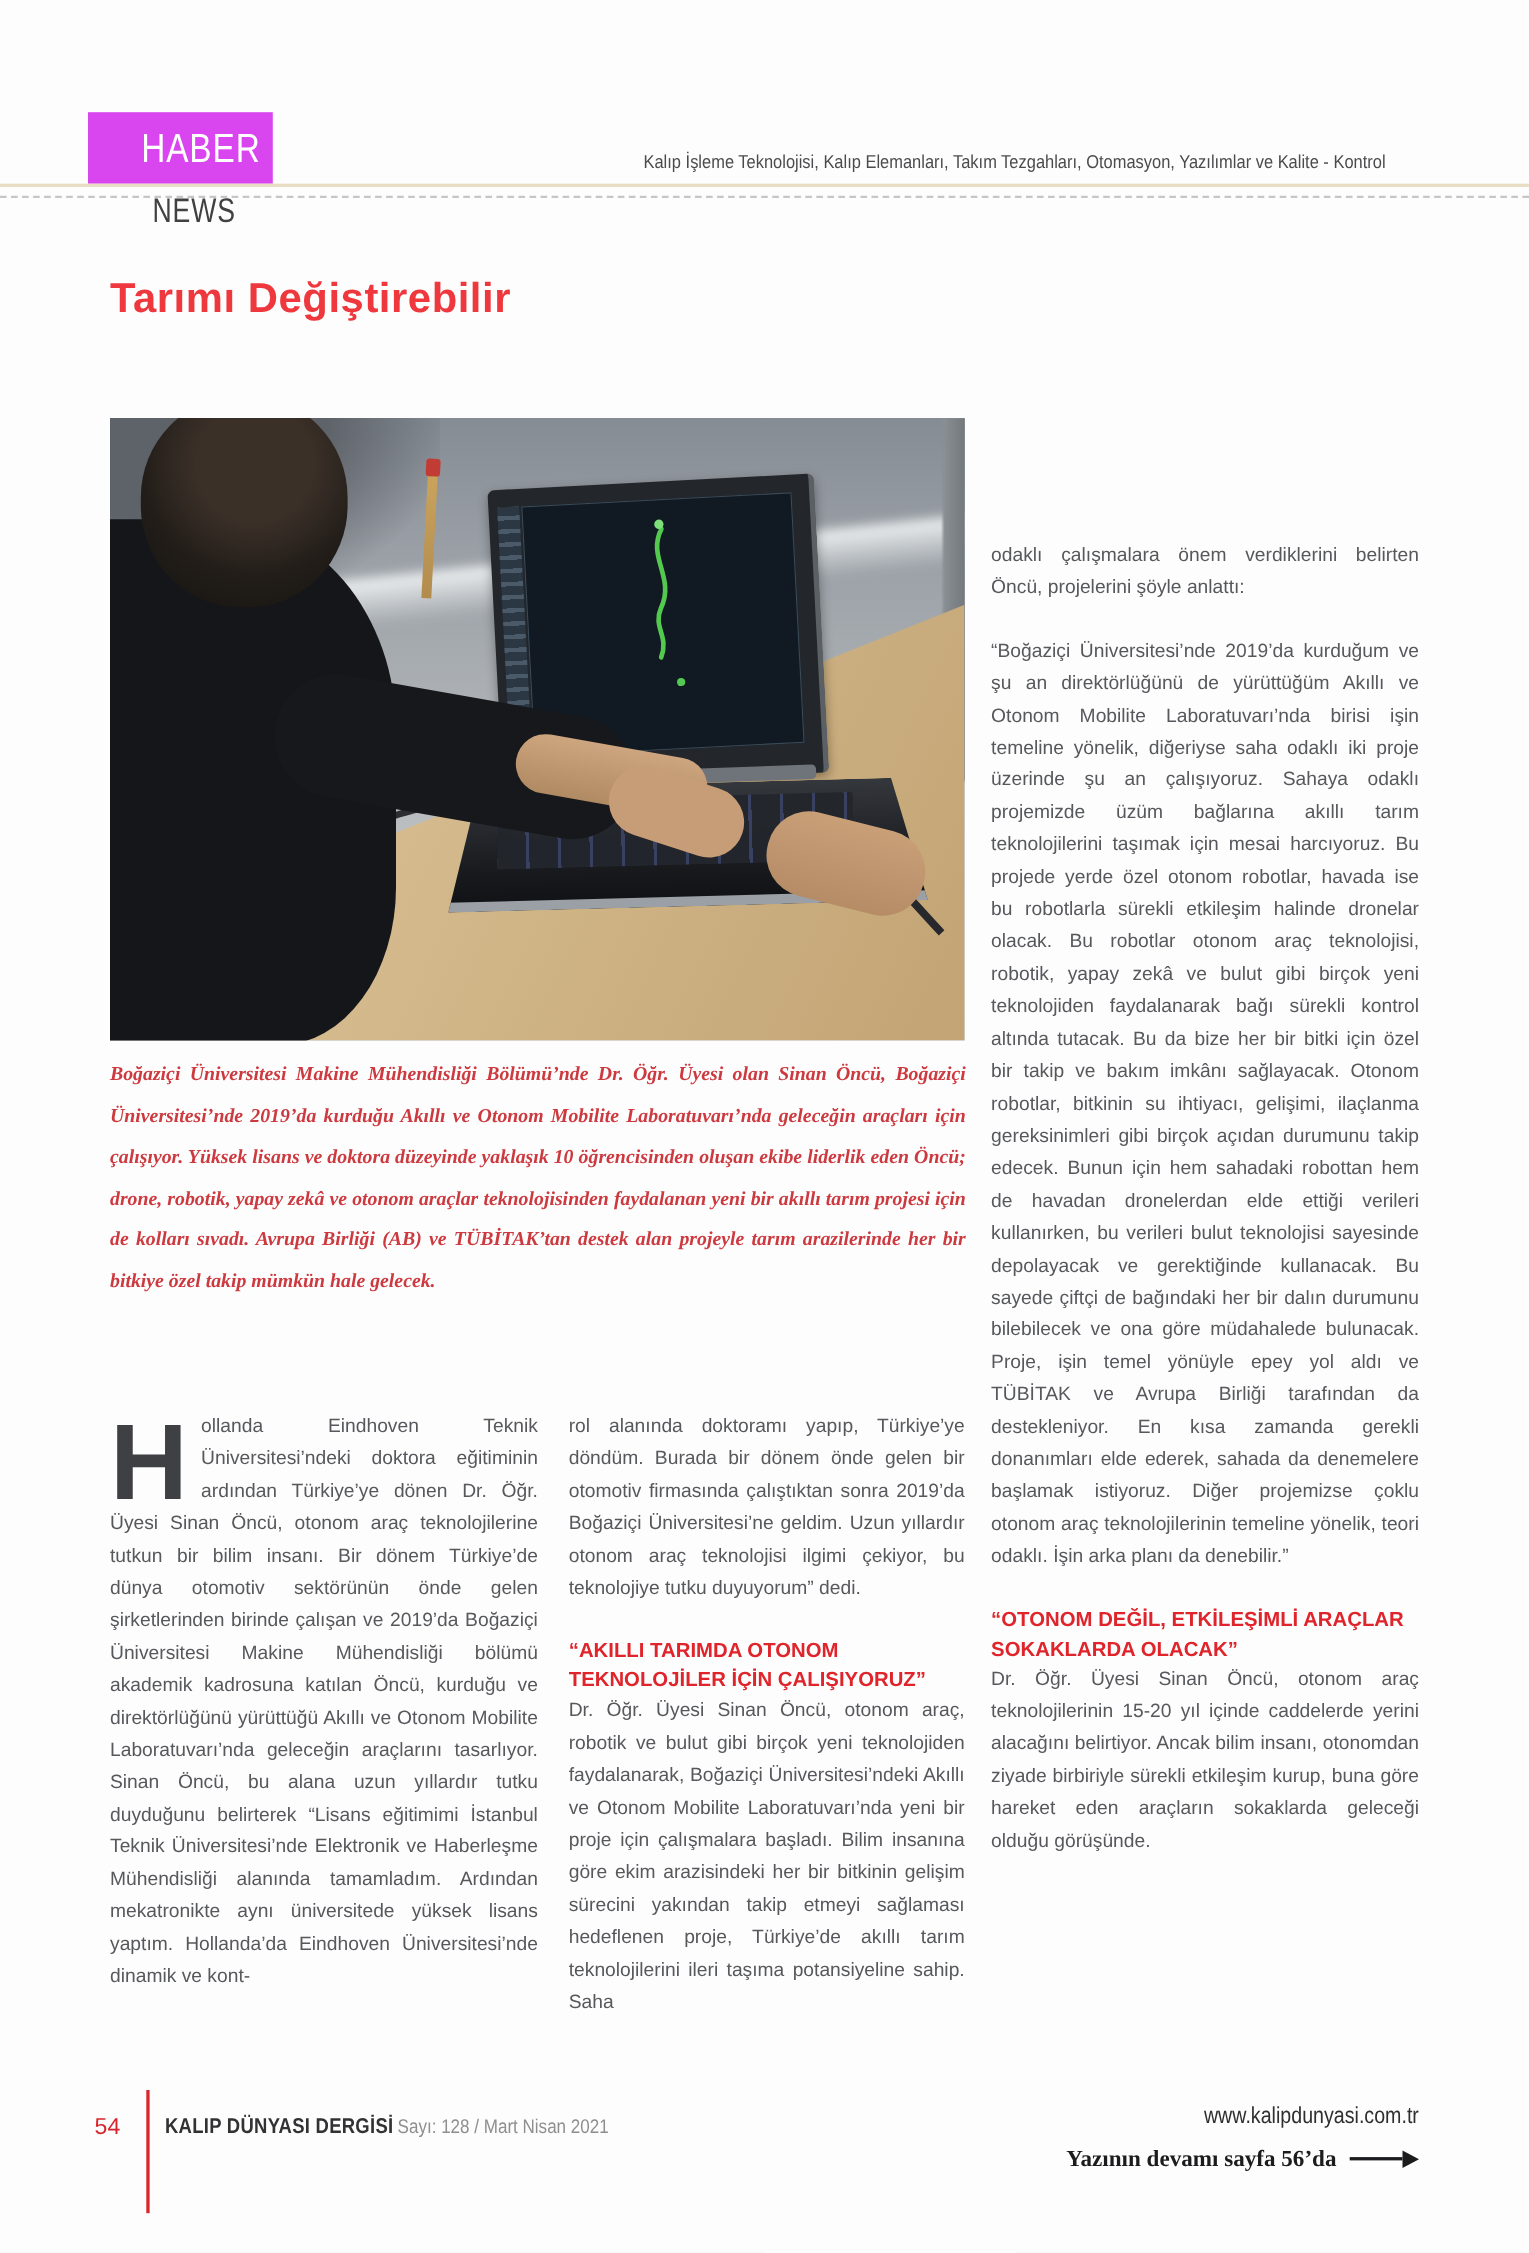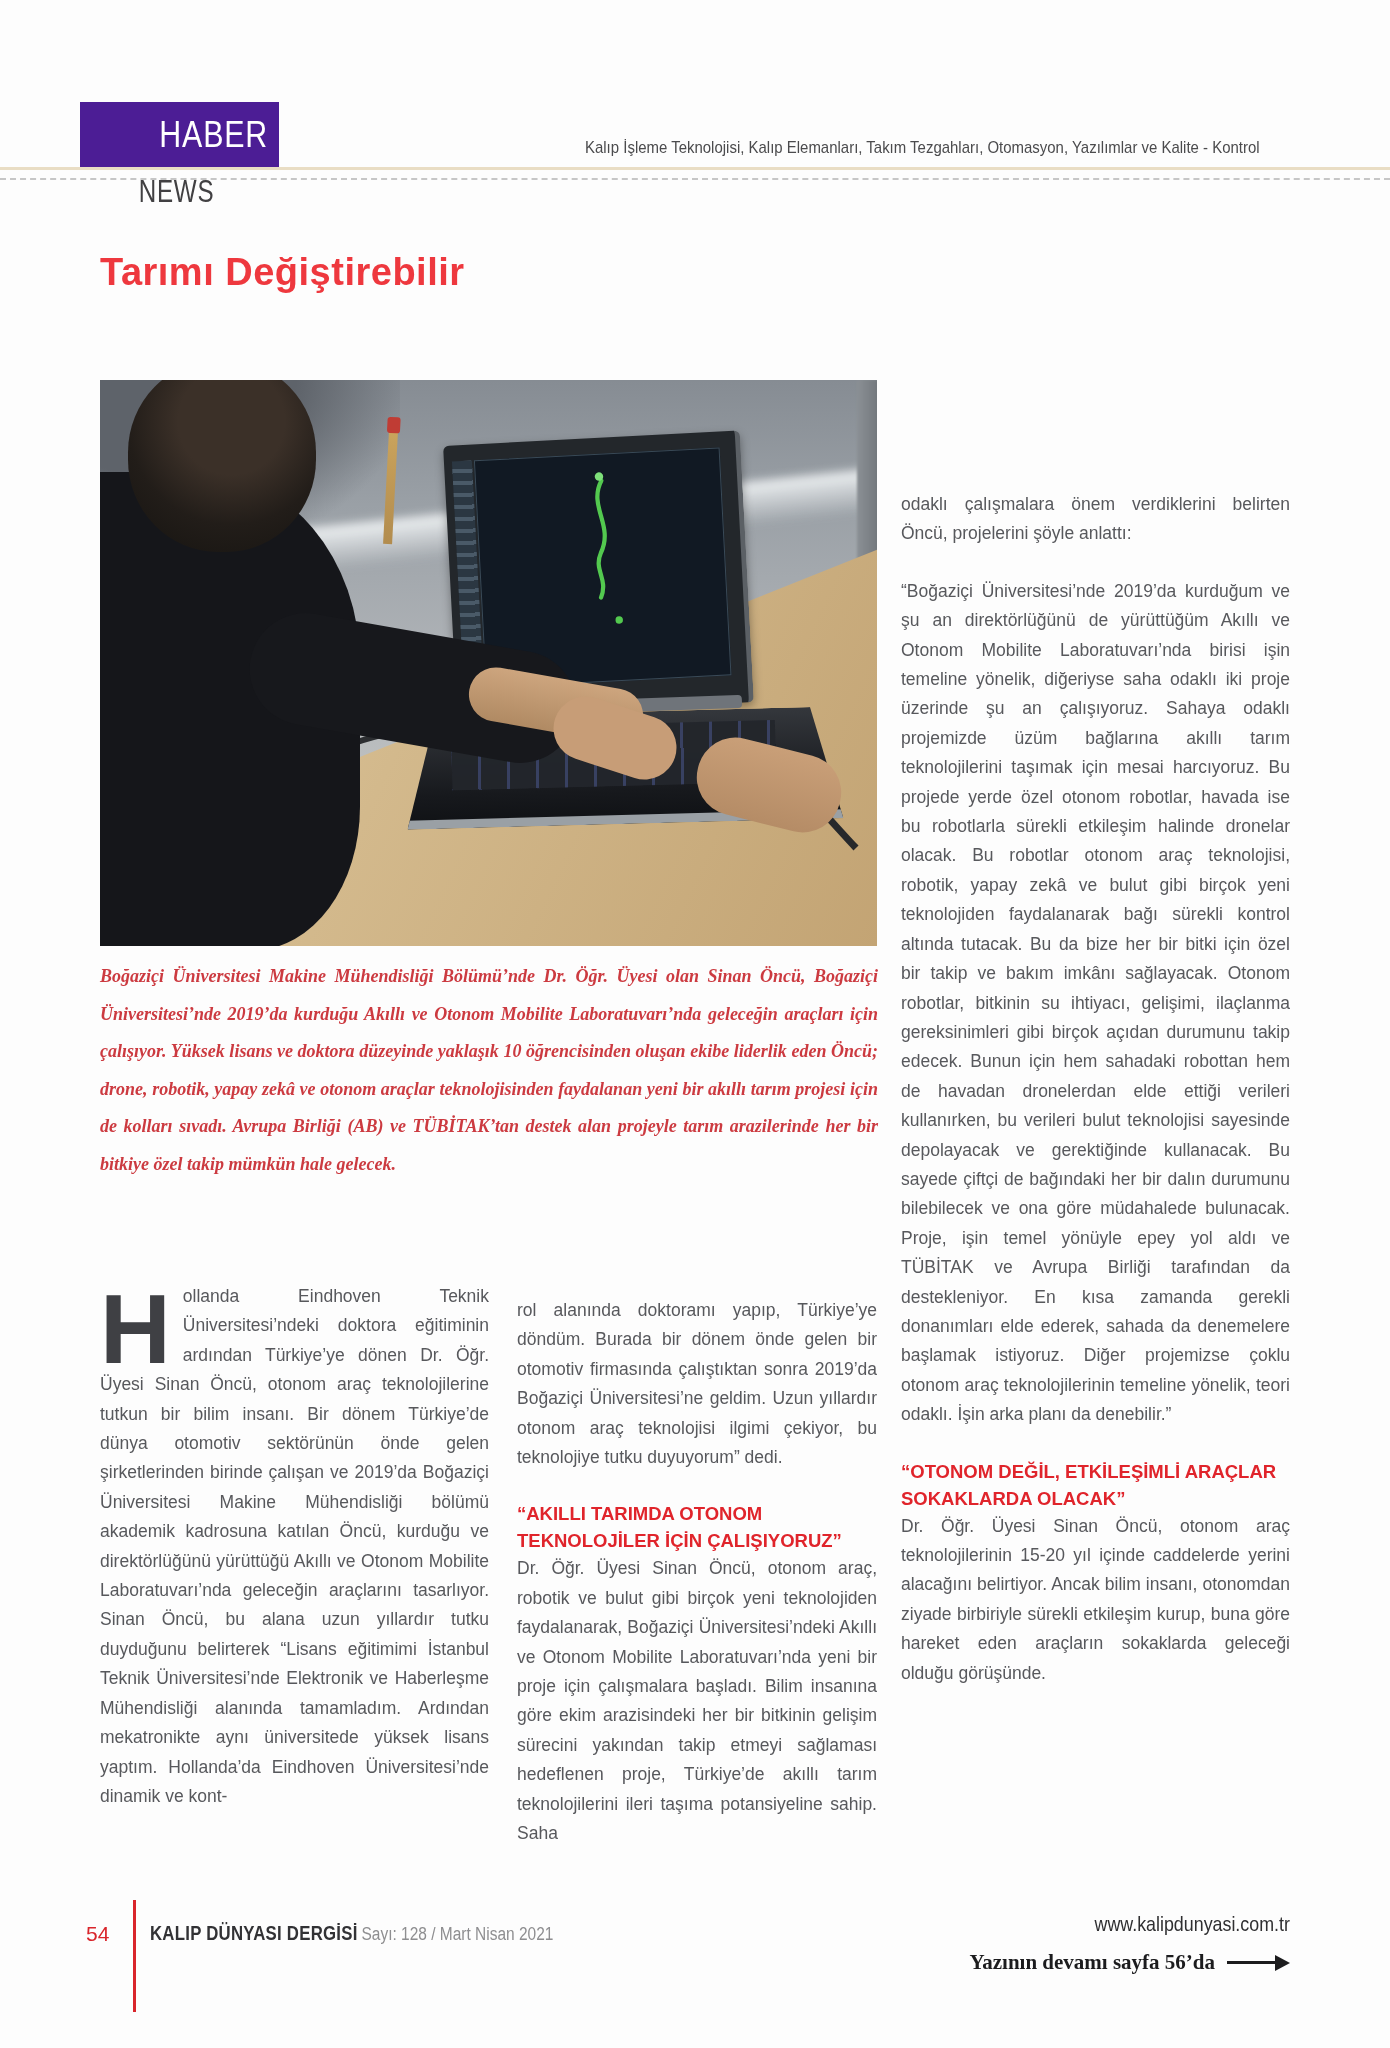--- a/index.html
+++ b/index.html
@@ -1,21 +1,21 @@
 <!DOCTYPE html>
 <html><head>
 <meta charset="utf-8">
 <style>
   html,body{margin:0;padding:0;background:#e9e9e9;}
   .page{position:relative;width:1390px;height:2048px;background:#fdfdfd;margin:0 auto;
         font-family:"Liberation Sans",sans-serif;overflow:hidden;}
 
   
-  .haber-box{position:absolute;left:80px;top:102px;width:168px;height:65px;background:#4c1d95;
-             color:#fff;text-align:right;line-height:65px;font-size:37px;padding-left:31px;}
+  .haber-box{position:absolute;left:80px;top:102px;width:168px;height:65px;background:#d946ef;
+             color:#fff;text-align:right;line-height:65px;font-size:37px;}
   .haber-box .cond{display:inline-block;transform:scaleX(.82);transform-origin:right center;padding-right:14px;letter-spacing:1px;}
   .news-label{position:absolute;left:92px;top:174px;width:168px;text-align:center;font-size:31px;color:#414042;}
   .news-label .cond{display:inline-block;transform:scaleX(.78);transform-origin:center;letter-spacing:1px;}
   .rule-cream{position:absolute;left:0;top:167px;width:1390px;height:3px;background:#e9ddc4;}
   .rule-gray{position:absolute;left:0;top:178px;width:1390px;height:0;border-top:2px dashed #c6c6c6;}
   .topics-tr{position:absolute;right:130px;top:138px;font-size:17px;color:#4b4b4d;white-space:nowrap;}
   .topics-tr .cond,.topics-en .cond{display:inline-block;transform:scaleX(.88);transform-origin:right center;}
   .topics-en{position:absolute;right:116px;top:169px;font-size:17px;font-style:italic;color:#9c9c9e;white-space:nowrap;}
 
   
@@ -71,21 +71,21 @@
 
   
   .lead{position:absolute;left:100px;top:958px;width:778px;margin:0;
         font-family:"Liberation Serif",serif;font-style:italic;font-weight:bold;
         font-size:18px;line-height:37.5px;color:#cc3a40;text-align:justify;}
 
   
   .col{position:absolute;font-size:17.5px;line-height:29.4px;color:#57585c;text-align:justify;}
   .col p{margin:0;}
   .col1{left:100px;top:1282px;width:389px;}
-  .col2{left:517px;top:1282px;width:360px;margin-top:14px;}
+  .col2{left:517px;top:1282px;width:360px;}
   .col3{left:901px;top:490px;width:389px;}
   .gap{height:28px;}
   .dropcap{float:left;font-size:98px;line-height:78px;padding:8px 12px 0 0;color:#3f4044;font-weight:bold;}
   .subhead{margin:0;font-size:18.5px;line-height:27px;font-weight:bold;color:#e0242b;text-align:left;}
 
   
   .pagenum{position:absolute;left:86px;top:1922px;font-size:21px;color:#d9252b;}
   .footer-bar{position:absolute;left:133px;top:1900px;width:3px;height:112px;background:#d9252b;}
   .footer-mag{position:absolute;left:150px;top:1922px;white-space:nowrap;transform:scaleX(.86);transform-origin:left center;}
   .mag-name{font-size:19.5px;font-weight:bold;color:#323235;letter-spacing:.3px;}

